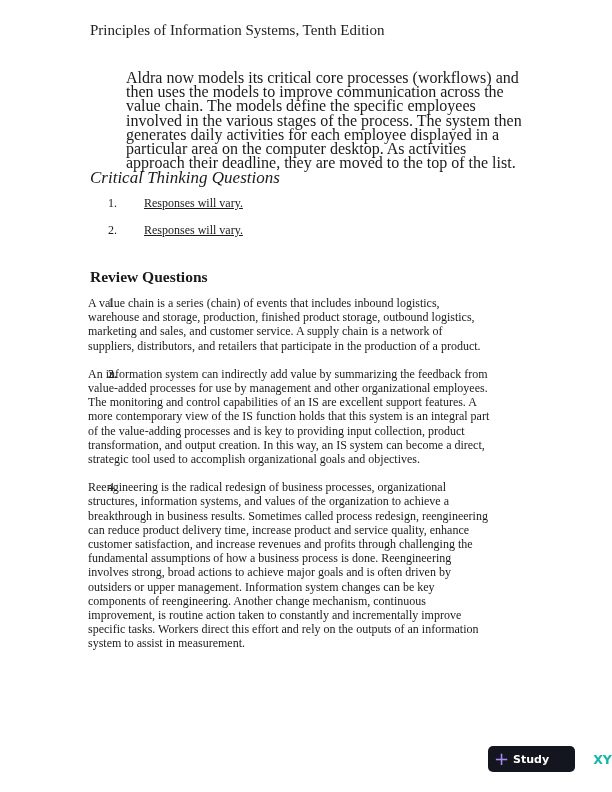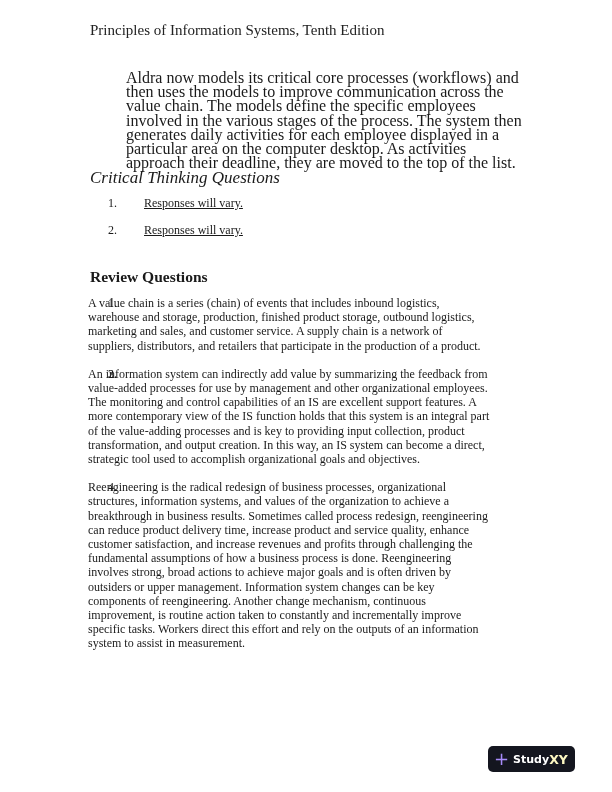--- a/index.html
+++ b/index.html
@@ -14,21 +14,21 @@
     .ct-text { position: absolute; left: 144px; text-decoration: underline; }
     .review-title { position: absolute; left: 90px; top: 268px; font-size: 15.5px; font-weight: bold; }
     .rq-list { position: absolute; left: 0; top: 296px; width: 612px; }
     .rq-item { position: relative; font-size: 12px; line-height: 14.2px; margin-bottom: 14px; }
     .rq-item .num { top: 0; }
     .rq-text { margin-left: 88px; width: 402px; }
     .badge { position: absolute; left: 488px; top: 746px; width: 87px; height: 26px; background: #14161f;
       border-radius: 5px; display: flex; align-items: center; padding-left: 6px; box-sizing: border-box; }
     .badge .plus { color: #a78bfa; font-size: 18px; font-family: "DejaVu Sans", sans-serif; line-height: 1; margin-right: 4px; }
     .badge .brand { color: #ffffff; font-family: "DejaVu Sans", sans-serif; font-weight: bold; font-size: 11px; }
-    .badge .brand-accent { color: #fef9c3; font-family: "DejaVu Sans", sans-serif; font-weight: bold; font-size: 12.5px; }
+    .badge .brand-accent { color: #14b8a6; font-family: "DejaVu Sans", sans-serif; font-weight: bold; font-size: 12.5px; margin-left: 44px; }
   </style>
 </head>
 <body>
 
 <div class="running-header">Principles of Information Systems, Tenth Edition</div>
 
 <div class="para">Aldra now models its critical core processes (workflows) and then uses the models to improve communication across the value chain. The models define the specific employees involved in the various stages of the process. The system then generates daily activities for each employee displayed in a particular area on the computer desktop. As activities approach their deadline, they are moved to the top of the list.</div>
 
 <div class="subhead">Critical Thinking Questions</div>
 

